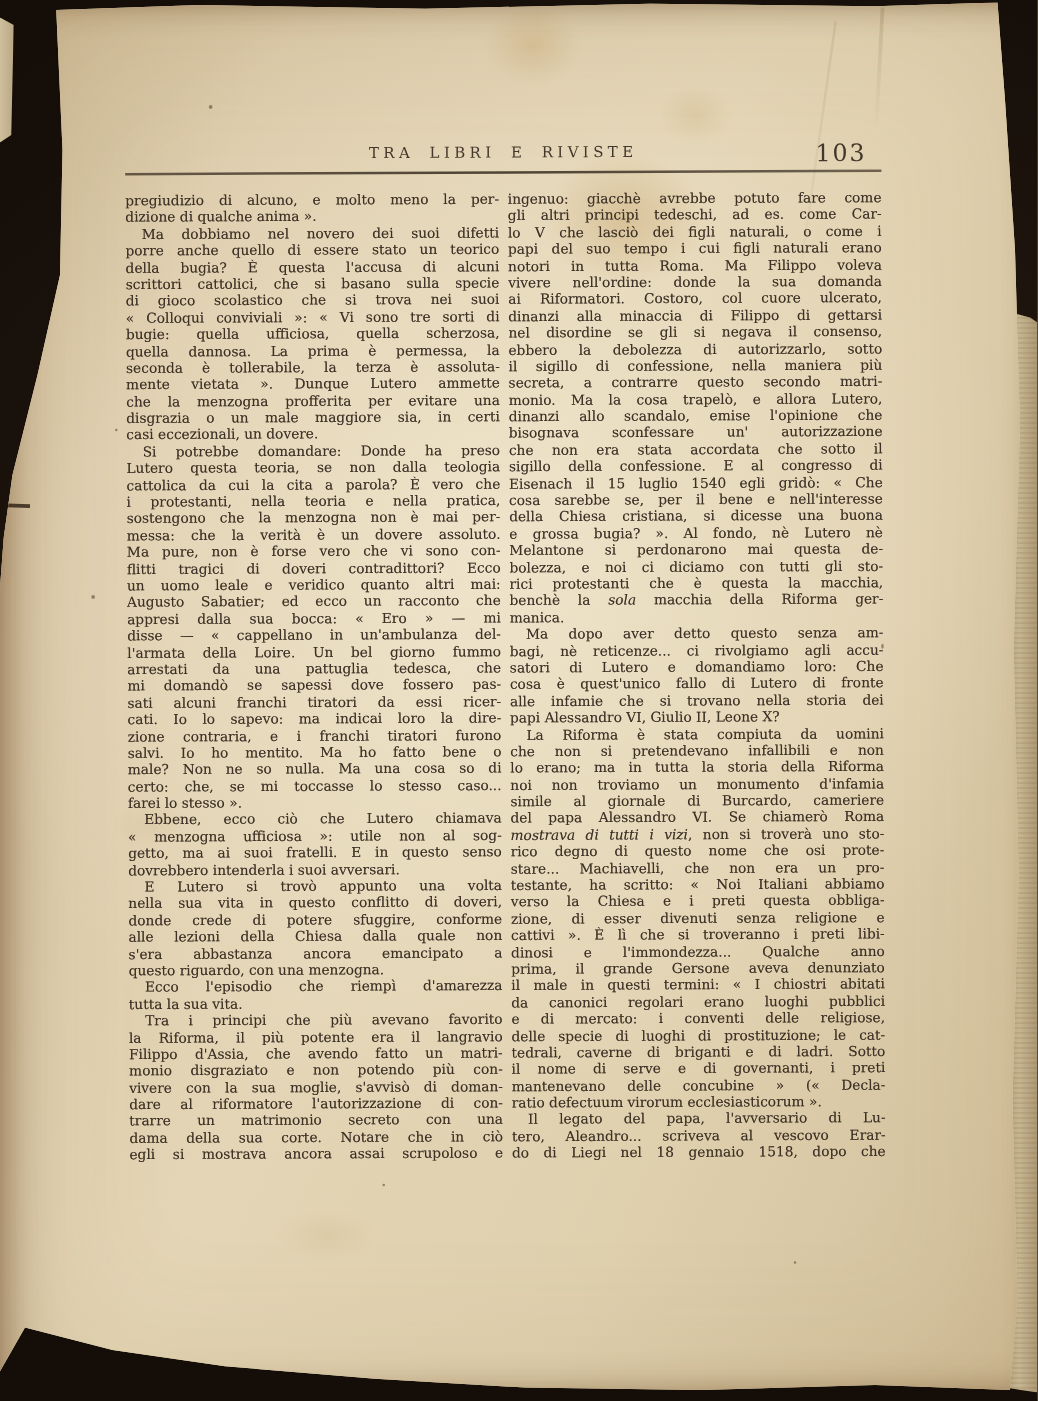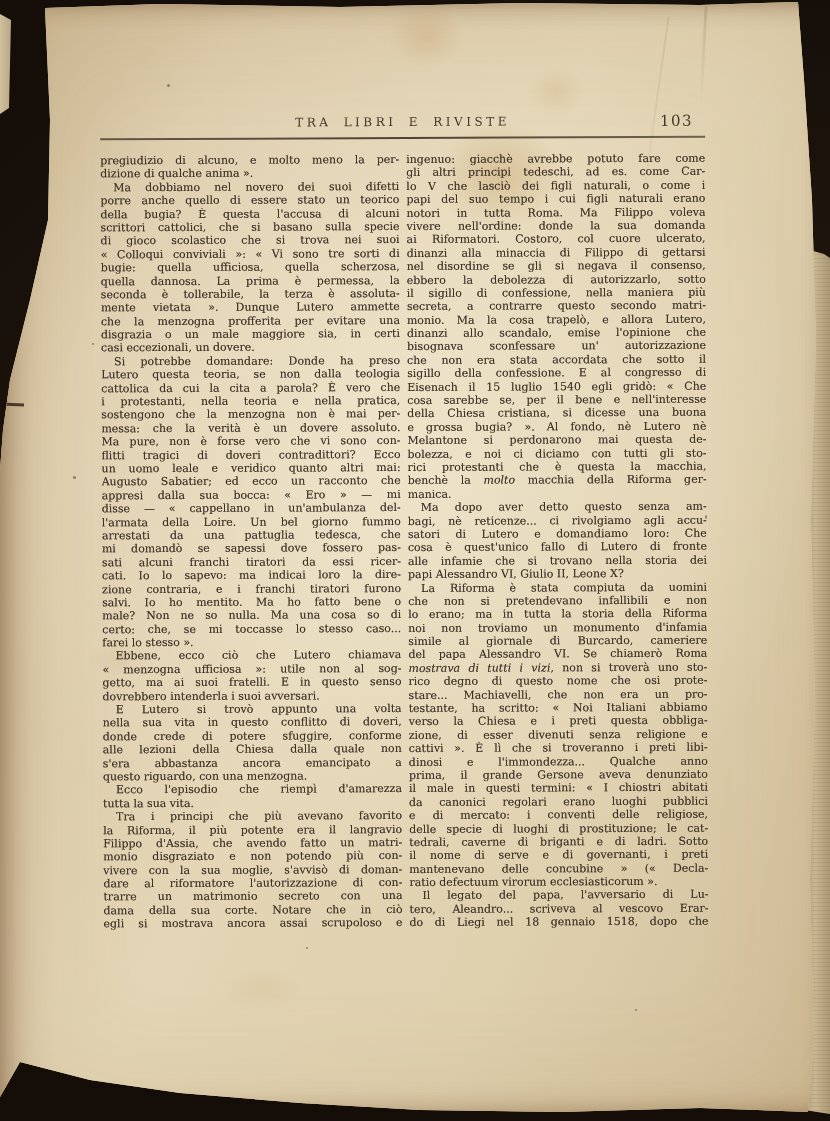--- a/index.html
+++ b/index.html
@@ -77,21 +77,21 @@
     color: var(--ink);
   }
   .header-row { position: relative; height: 24px; padding-top: 7px; }
   .running-title {
     display: block; text-align: center;
     font-size: 12px; letter-spacing: 3.5px; word-spacing: 5px;
     color: rgba(58,47,36,.95);
   }
   .folio {
     position: absolute; right: 12px; top: 5px;
-    font-size: 15px; letter-spacing: 1.5px; color: rgba(58,47,36,.95);
+    font-size: 19px; letter-spacing: 1.5px; color: rgba(58,47,36,.95);
   }
   .rule { margin-top: 5px; height: 2px;
     background: linear-gradient(90deg, rgba(62,50,38,.75), rgba(62,50,38,.9) 50%, rgba(62,50,38,.7)); }
 
   .columns { display: flex; justify-content: space-between; margin-top: 14px; }
   .col { width: 299px; }
   .line {
     height: 13.4px; overflow: hidden;
     font-size: 11px; line-height: 13.4px;
     text-align: justify; text-align-last: justify; text-justify: inter-word;
@@ -205,21 +205,21 @@
             <div class="line">bisognava sconfessare un' autorizzazione</div>
             <div class="line">che non era stata accordata che sotto il</div>
             <div class="line">sigillo della confessione. E al congresso di</div>
             <div class="line">Eisenach il 15 luglio 1540 egli gridò: « Che</div>
             <div class="line">cosa sarebbe se, per il bene e nell'interesse</div>
             <div class="line">della Chiesa cristiana, si dicesse una buona</div>
             <div class="line">e grossa bugia? ». Al fondo, nè Lutero nè</div>
             <div class="line">Melantone si perdonarono mai questa de-</div>
             <div class="line">bolezza, e noi ci diciamo con tutti gli sto-</div>
             <div class="line">rici protestanti che è questa la macchia,</div>
-            <div class="line">benchè la <i>molto</i> macchia della Riforma ger-</div>
+            <div class="line">benchè la <i>sola</i> macchia della Riforma ger-</div>
             <div class="line par-end">manica.</div>
             <div class="line indent">Ma dopo aver detto questo senza am-</div>
             <div class="line">bagi, nè reticenze... ci rivolgiamo agli accu-</div>
             <div class="line">satori di Lutero e domandiamo loro: Che</div>
             <div class="line">cosa è quest'unico fallo di Lutero di fronte</div>
             <div class="line">alle infamie che si trovano nella storia dei</div>
             <div class="line par-end">papi Alessandro VI, Giulio II, Leone X?</div>
             <div class="line indent">La Riforma è stata compiuta da uomini</div>
             <div class="line">che non si pretendevano infallibili e non</div>
             <div class="line">lo erano; ma in tutta la storia della Riforma</div>

